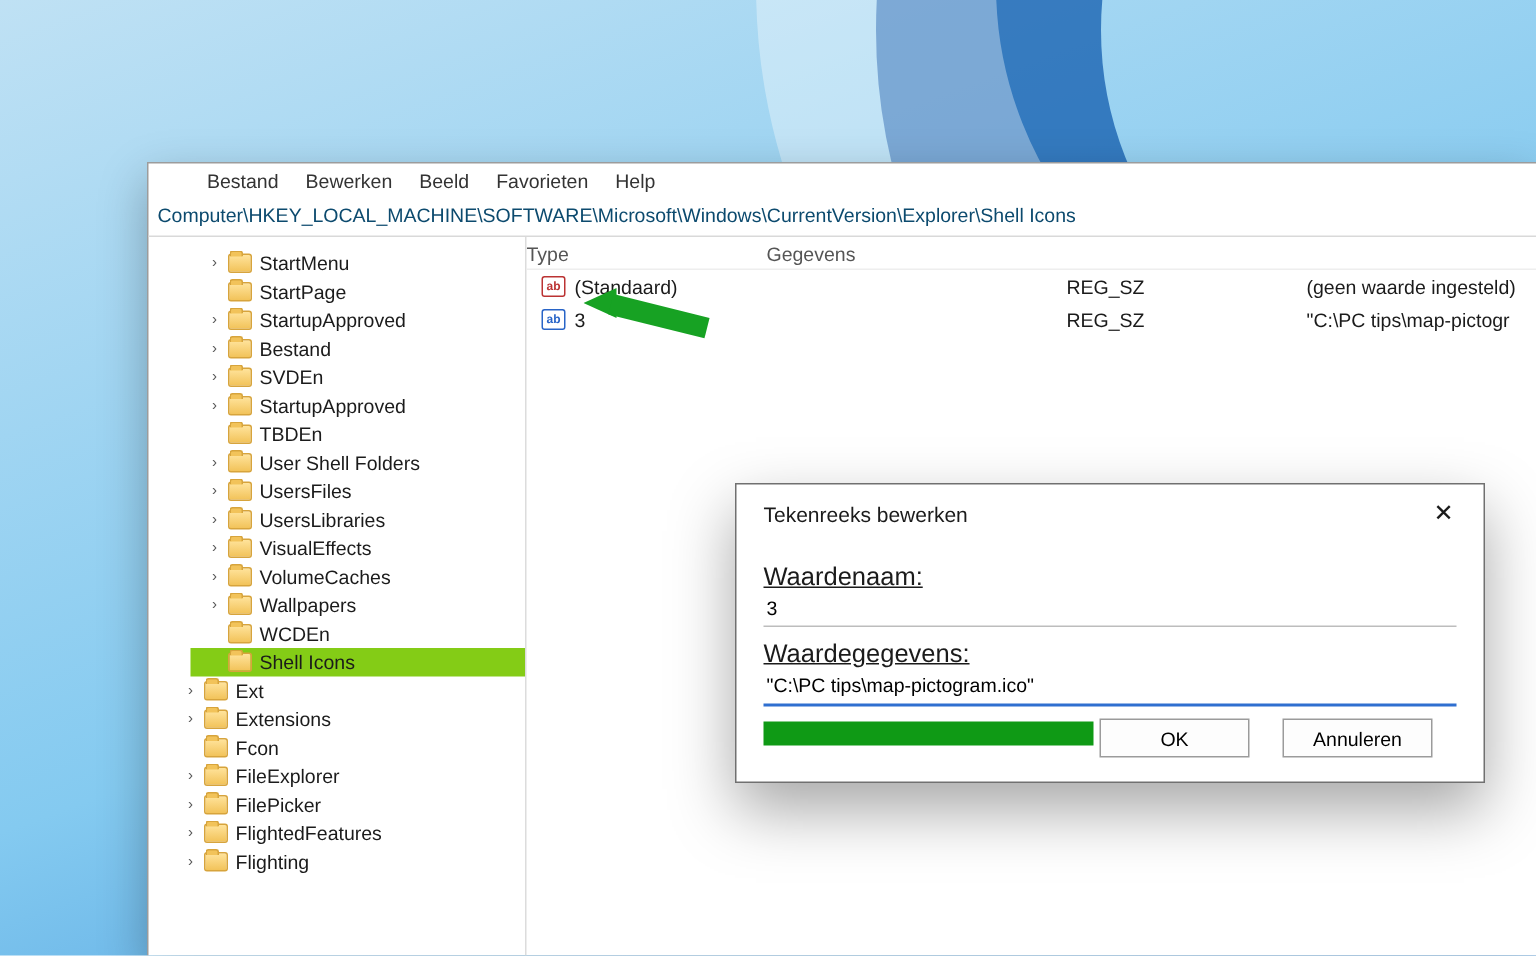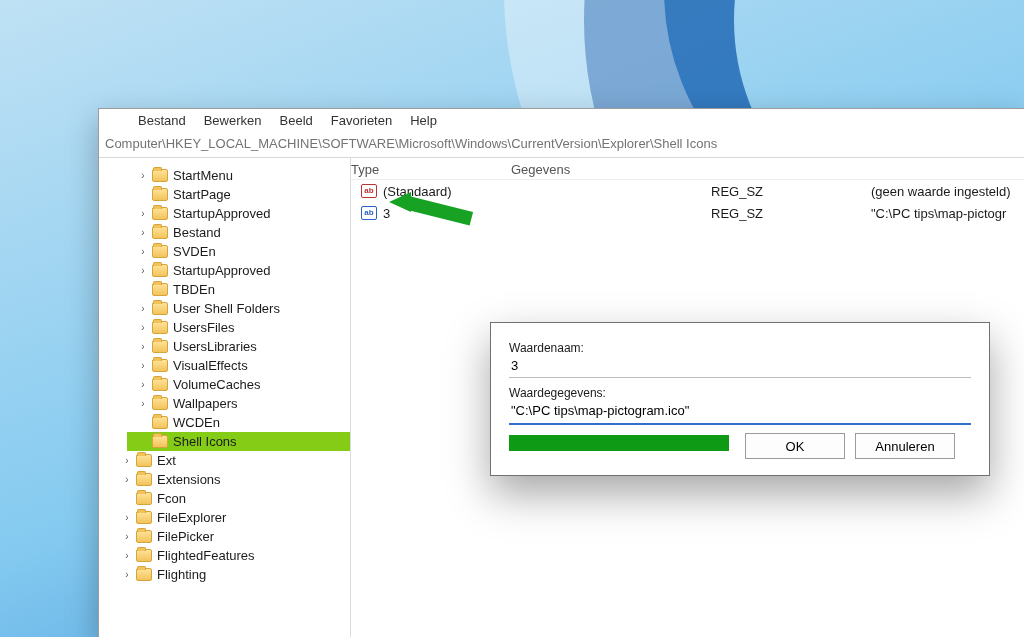--- a/index.html
+++ b/index.html
@@ -20,21 +20,21 @@
     position: absolute; left: 98px; top: 108px; right: 0; bottom: 0;
     background: #ffffff; border: 1px solid #9c9c9c; border-right: none; border-bottom: none;
     box-shadow: 0 12px 30px rgba(0,0,0,.28);
     display: flex; flex-direction: column;
   }
   .titlebar { height: 34px; display: flex; align-items: center; gap: 8px; padding: 0 10px; }
   .titlebar .app-icon { width: 16px; height: 16px; }
   .titlebar .title { color: #444; }
   .menubar { display: flex; gap: 18px; padding: 4px 14px 6px 14px; color: #333; margin-left: 25px; }
   .menubar span { cursor: default; }
-  .addressbar { padding: 2px 10px 6px 6px; border-bottom: 1px solid #d9d9d9; color: #737373; white-space: nowrap; overflow: hidden; }
+  .addressbar { padding: 2px 10px 6px 6px; border-bottom: 1px solid #d9d9d9; color: #0c4a6e; white-space: nowrap; overflow: hidden; }
   .content { flex: 1; display: flex; min-height: 0; }
   .tree { width: 252px; border-right: 1px solid #dcdcdc; overflow: hidden; padding: 8px 0 0 0; }
   .tree-item { display: flex; align-items: center; height: 19px; padding-left: 10px; white-space: nowrap; }
   .tree-item .expander { width: 12px; text-align: center; color: #5a5a5a; font-size: 10px; }
   .tree-item .folder { width: 16px; height: 13px; margin: 0 5px 0 3px;
     background: linear-gradient(#ffe39b,#f2c35a); border: 1px solid #d7a43c; border-radius: 2px; position: relative; }
   .tree-item .folder::before { content: ""; position: absolute; left: 0; top: -3px; width: 7px; height: 3px;
     background: #f2c35a; border: 1px solid #d7a43c; border-bottom: none; border-radius: 2px 2px 0 0; }
   .tree-item.selected { background: #84cc16; }
   .tree-item.selected .label { }
@@ -55,26 +55,26 @@
   .arrow { position: absolute; left: 38px; top: 34px; color: #17a223; }
 
   .dialog {
     position: absolute; left: 490px; top: 322px; width: 500px;
     background: #fff; border: 1px solid #707070;
     box-shadow: 0 18px 40px rgba(0,0,0,.35);
   }
   .dialog .dtitle { display: flex; align-items: center; justify-content: space-between;
     padding: 10px 14px 4px 18px; font-size: 14px; }
   .dialog .dbody { padding: 10px 18px 0 18px; }
-  .dialog .lbl { font-size: 12px; margin-top: 8px; }
+  .dialog .lbl { font-size: 17px; margin-top: 8px; text-decoration: underline; }
   .dialog .ro { border-bottom: 1px solid #bdbdbd; padding: 3px 2px 4px 2px; margin-bottom: 6px; color: #000; }
   .dialog .field { width: 100%; border: none; border-bottom: 2px solid #2f6fd0; outline: none;
     padding: 3px 2px 5px 2px; font: inherit; }
   .dialog .greenbar { height: 16px; width: 220px; background: #0f9a15; margin: 10px 0 0 0; }
-  .dialog .buttons { display: flex; justify-content: flex-end; gap: 10px; padding: 8px 16px 16px 0; }
+  .dialog .buttons { display: flex; justify-content: flex-end; gap: 22px; padding: 8px 16px 16px 0; }
   .dialog button { width: 100px; height: 26px; background: #fdfdfd; border: 1px solid #9b9b9b;
     font: inherit; cursor: default; }
   .close-x { font-size: 16px; line-height: 1; padding: 2px 6px; }
 </style>
 </head>
 <body>
 
 <div class="swirl b"></div>
 <div class="swirl a"></div>
 
@@ -230,20 +230,24 @@
 
       <svg class="arrow" width="86" height="46" viewBox="0 0 86 46">
         <polygon points="0,10 22,0 22,20" fill="#17a223"></polygon>
         <rect x="20" y="4" width="66" height="14" transform="rotate(14 20 4)" fill="#17a223"></rect>
       </svg>
     </div>
   </div>
 </div>
 
 <div class="dialog">
+  <div class="dtitle">
+    <span>Tekenreeks bewerken</span>
+    <span class="close-x">✕</span>
+  </div>
   <div class="dbody">
     <div class="lbl">Waardenaam:</div>
     <div class="ro">3</div>
     <div class="lbl">Waardegegevens:</div>
     <input class="field" value="&quot;C:\PC tips\map-pictogram.ico&quot;" style="">
     <div style="display:flex;align-items:flex-start;">
       <div class="greenbar"></div>
       <div class="buttons" style="flex:1;">
         <button>OK</button>
         <button>Annuleren</button>

